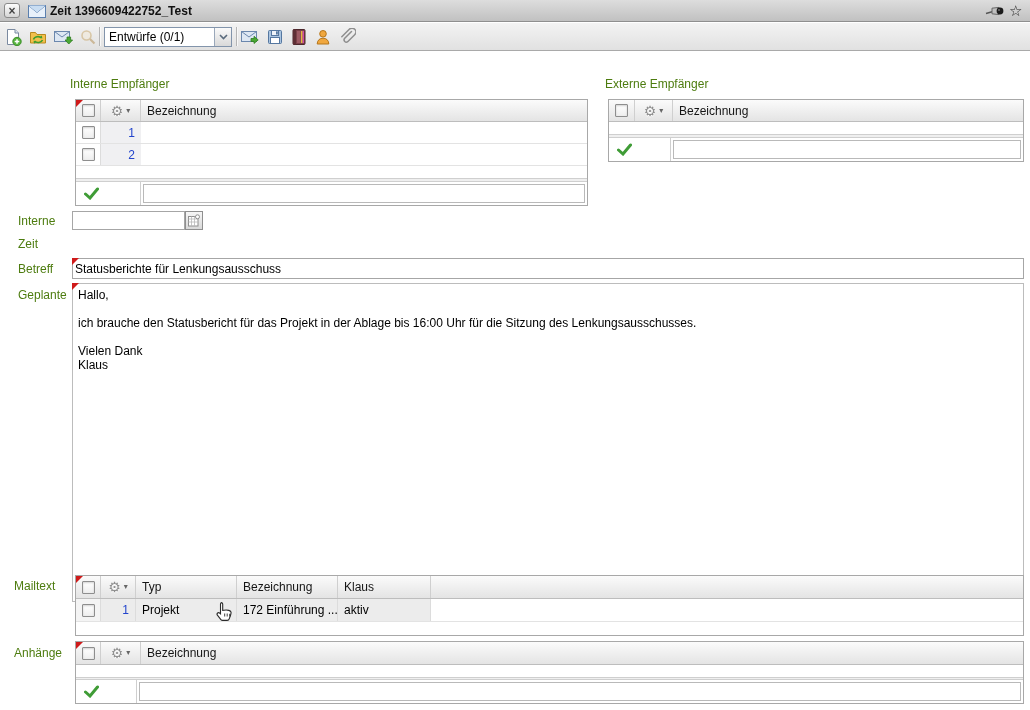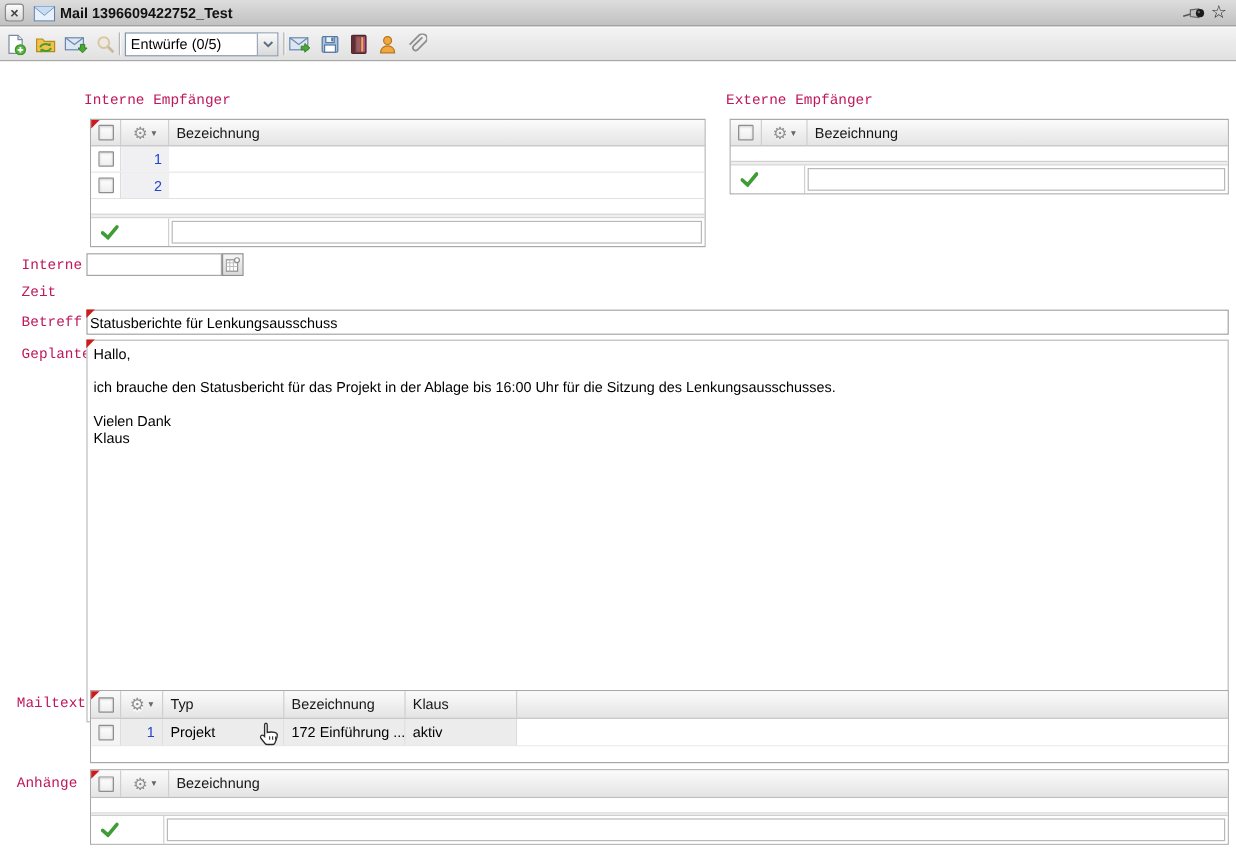--- a/index.html
+++ b/index.html
@@ -35,21 +35,21 @@
   .combo {
     position:absolute; left:104px; top:4px; width:128px; height:20px;
     background:#fff; border:1px solid #8294ab; display:flex; align-items:stretch;
   }
   .combo-text { flex:1; padding:2px 0 0 4px; font-size:12px; white-space:nowrap; overflow:hidden; }
   .combo-btn {
     width:17px; border-left:1px solid #9aa8ba; background:linear-gradient(#fafafa,#d9d9d9);
     display:flex; align-items:center; justify-content:center;
   }
   
-  .lbl { position:absolute; color:#be185d; white-space:nowrap;font-family:Liberation Mono, monospace; }
+  .lbl { position:absolute; color:#4d7c0f; white-space:nowrap; }
   .red-corner { position:absolute; top:0; left:0; width:0; height:0;
     border-top:7px solid #cf1a1a; border-right:7px solid transparent; z-index:5; }
   .cb { width:13px; height:13px; border:1px solid #8e8e8e; border-radius:1px;
     background:linear-gradient(#ffffff,#eeeeee); box-shadow:inset 0 1px 2px rgba(0,0,0,.18); }
   .gear-wrap { display:flex; align-items:center; gap:3px; }
   .gear-glyph { font-size:14px; color:#8f8f8f; line-height:1; text-shadow:0 1px 0 #fff; }
   .gear-arrow { font-size:8px; color:#666; line-height:1; }
   
   .tbl { position:absolute; background:#fff; border:1px solid #a8a8a8; }
   .thead { display:flex; height:22px; background:linear-gradient(#fbfbfb,#e4e4e4);
@@ -90,21 +90,21 @@
 
 <div class="titlebar">
   <div class="close-btn">×</div>
   <span class="tb-mail-icon">
     <svg width="18" height="13" viewBox="0 0 18 13">
       <rect x="0.5" y="0.5" width="17" height="12" fill="#e8f0fa" stroke="#5b7fae"></rect>
       <path d="M0.5 0.5 L9 7.5 L17.5 0.5" fill="none" stroke="#5b7fae"></path>
       <path d="M0.5 0.5 L9 7.5 L17.5 0.5 Z" fill="#c9ddf2"></path>
     </svg>
   </span>
-  <span class="tb-title">Mail 1396609422752_Test</span>
+  <span class="tb-title">Zeit 1396609422752_Test</span>
   <span class="pin-icon">
     <svg width="20" height="12" viewBox="0 0 20 12">
       <line x1="1" y1="8.5" x2="8" y2="6.5" stroke="#555" stroke-width="1.4"></line>
       <path d="M7 3.2 L14 2.4 L14 9.6 L7 8.8 Z" fill="#bfbfbf" stroke="#666"></path>
       <circle cx="15" cy="6" r="3.4" fill="#1b1b1b"></circle>
       <circle cx="14" cy="5" r="1" fill="#6e6e6e"></circle>
     </svg>
   </span>
   <span class="star-icon">☆</span>
 </div>
@@ -136,21 +136,21 @@
   </span>
   <span class="tbi" style="left:78px">
     <svg width="18" height="18" viewBox="0 0 18 18" opacity="0.55">
       <circle cx="7.5" cy="7.5" r="4.5" fill="#f3ead8" stroke="#c9a96e" stroke-width="1.6"></circle>
       <line x1="11" y1="11" x2="15.5" y2="15.5" stroke="#b6935a" stroke-width="2.2"></line>
     </svg>
   </span>
   <span class="tb-sep" style="left:99px"></span>
 
   <div class="combo">
-    <span class="combo-text">Entwürfe (0/5)</span>
+    <span class="combo-text">Entwürfe (0/1)</span>
     <span class="combo-btn">
       <svg width="9" height="6" viewBox="0 0 9 6">
           <path d="M1 1 L4.5 4.5 L8 1" fill="none" stroke="#5a6b7d" stroke-width="1.6"></path>
         </svg>
     </span>
   </div>
   <span class="tb-sep" style="left:236px"></span>
 
   <span class="tbi" style="left:240px">
     <svg width="20" height="18" viewBox="0 0 20 18">

